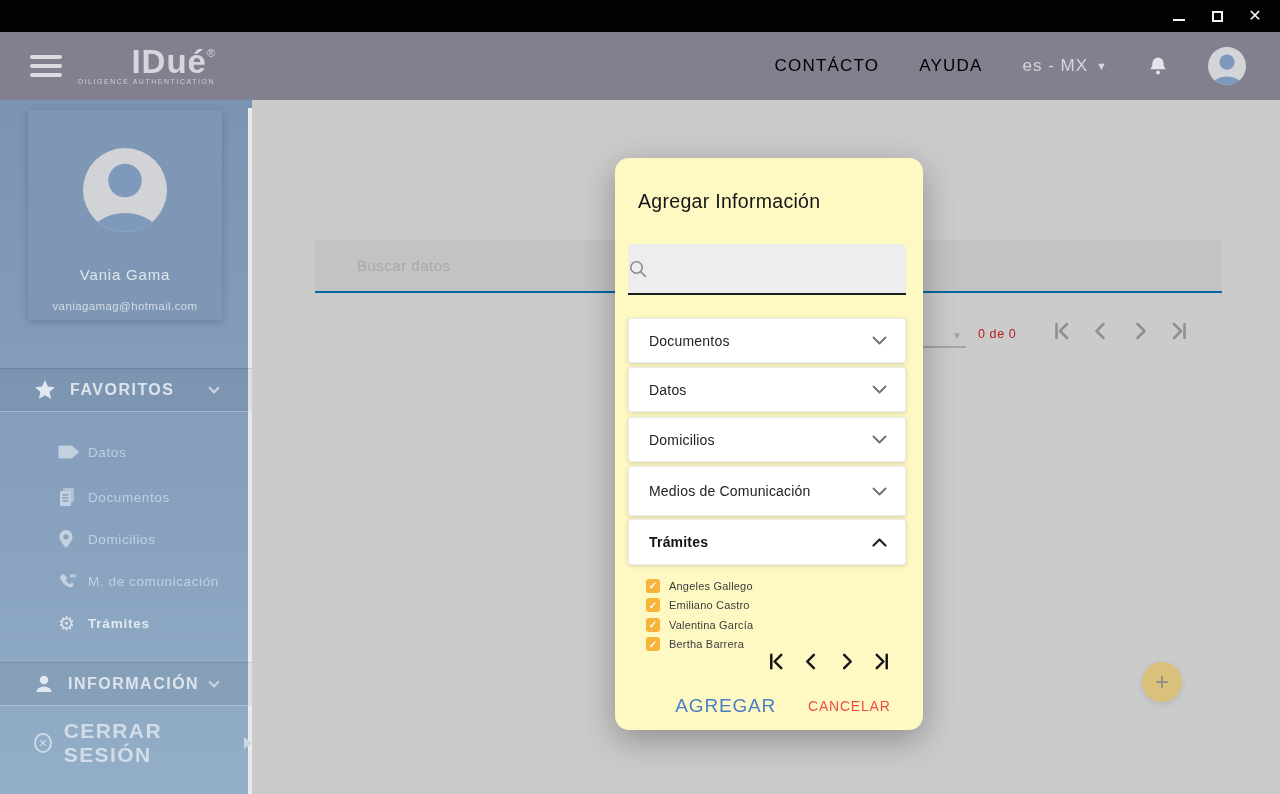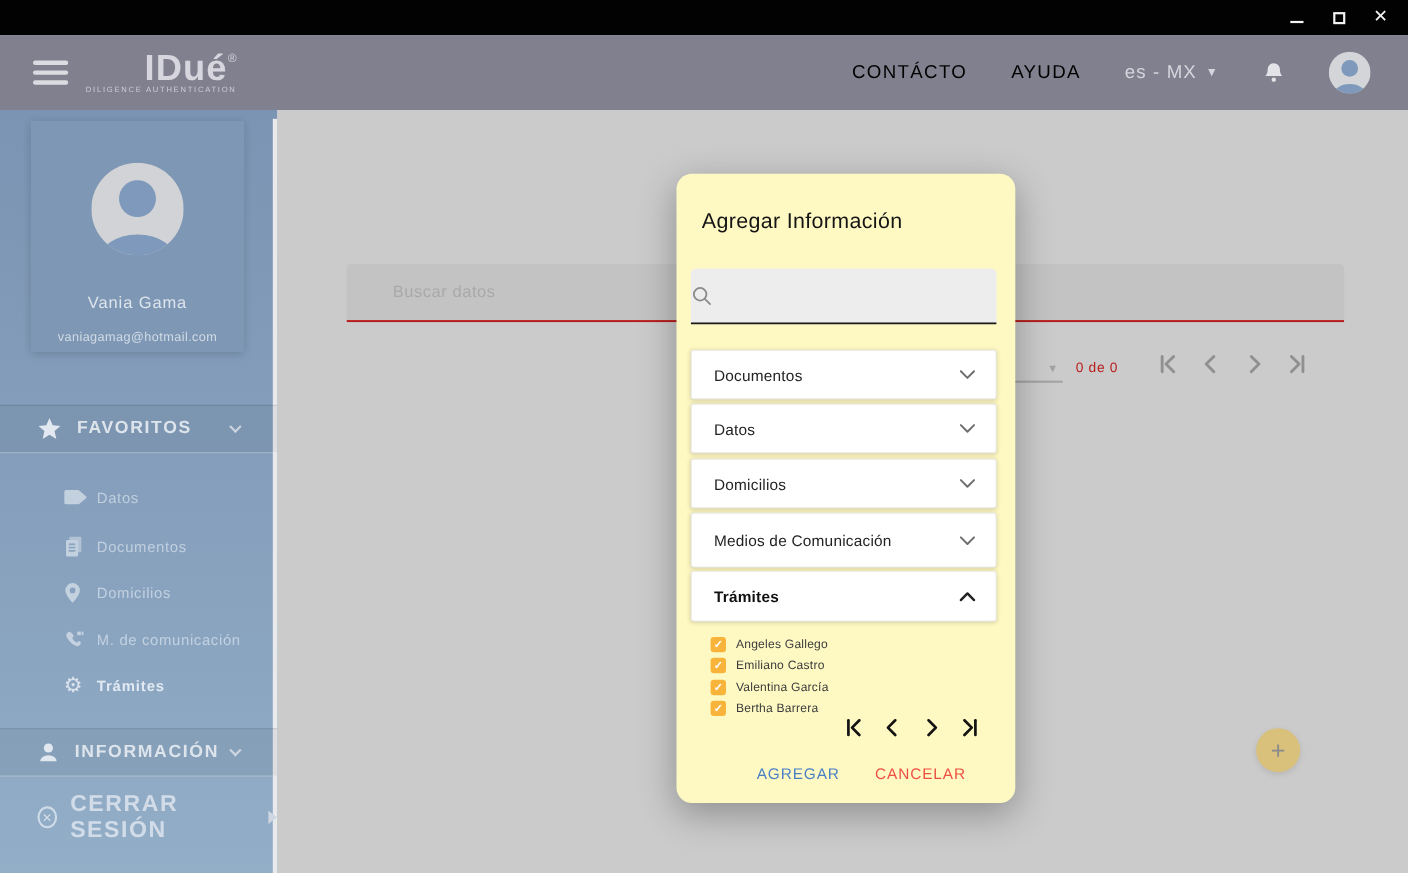--- a/index.html
+++ b/index.html
@@ -60,21 +60,21 @@
   .logout { position:absolute; left:0; top:623px; width:100%; height:40px; display:flex; align-items:center; cursor:pointer; }
   .logout-icon { margin-left:34px; width:20px; height:20px; border-radius:50%; border:2px solid rgba(226,233,241,0.75);
                  color:rgba(226,233,241,0.8); font-size:11px; display:flex; align-items:center; justify-content:center; }
   .logout-label { margin-left:12px; font-size:21px; font-weight:700; letter-spacing:1.4px; color:rgba(226,233,241,0.8); }
   .logout-arrow { margin-left:14px; width:0; height:0; border-left:8px solid #cdd6e1;
                   border-top:6px solid transparent; border-bottom:6px solid transparent; }
 
   
   .main { position:absolute; left:252px; top:100px; width:1028px; height:694px; background:#cbcbcb; }
   .dim-search { position:absolute; left:63px; top:140px; width:907px; height:53px; background:#c3c3c3;
-                border-bottom:2px solid #b91c1c; border-radius:4px 4px 0 0; }
+                border-bottom:2px solid #0369a1; border-radius:4px 4px 0 0; }
   .dim-search input { width:100%; height:100%; background:transparent; border:none; outline:none;
                       padding-left:42px; font-size:15px; letter-spacing:0.5px; color:#9c9c9c;
                       font-family:"Liberation Sans", sans-serif; }
   .dim-search input::placeholder { color:#a9a9a9; }
   .dim-dd { position:absolute; left:662px; top:224px; width:52px; height:24px;
             border-bottom:2px solid #a5a5a5; display:flex; align-items:center; justify-content:flex-end; cursor:pointer; }
   .dim-dd-caret { font-size:10px; color:#a2a2a2; margin-right:4px; }
   .dim-range { position:absolute; left:726px; top:227px; font-size:12.5px; letter-spacing:0.6px; color:#b91c1c; }
   .dim-icons { position:absolute; left:800px; top:221px; display:flex; gap:19px; }
   .pg-btn { cursor:pointer; display:flex; }
@@ -100,21 +100,21 @@
   .acc-row.open .acc-label { font-weight:700; color:#111; }
 
   .check-list { position:absolute; left:31px; top:418px; }
   .check-row { display:flex; align-items:center; height:19.5px; cursor:pointer; }
   .checkbox { width:14px; height:14px; border-radius:3px; background:#f8b43a; color:#ffffff; font-size:10px;
               font-weight:700; display:flex; align-items:center; justify-content:center; }
   .check-label { margin-left:9px; font-size:11px; color:#3c3c3c; letter-spacing:0.2px; }
 
   .modal-pgn { position:absolute; left:152px; top:494px; display:flex; gap:16px; }
   .modal-actions { position:absolute; left:0; top:537px; width:100%; display:flex; justify-content:center; gap:32px; }
-  .btn-add { font-size:14px; letter-spacing:0.8px; color:#4a7fc6; background:none; border:none; cursor:pointer;
+  .btn-add { font-size:19px; letter-spacing:0.8px; color:#4a7fc6; background:none; border:none; cursor:pointer;
              font-family:"Liberation Sans", sans-serif; font-weight:500;margin-left:28px; }
   .btn-cancel { font-size:14px; letter-spacing:0.8px; color:#ee4f44; background:none; border:none; cursor:pointer;
                 font-family:"Liberation Sans", sans-serif; font-weight:500; }
 </style>
 </head>
 <body>
 
 <div class="titlebar">
   <div class="win-btn">
       <div class="win-min"></div>

